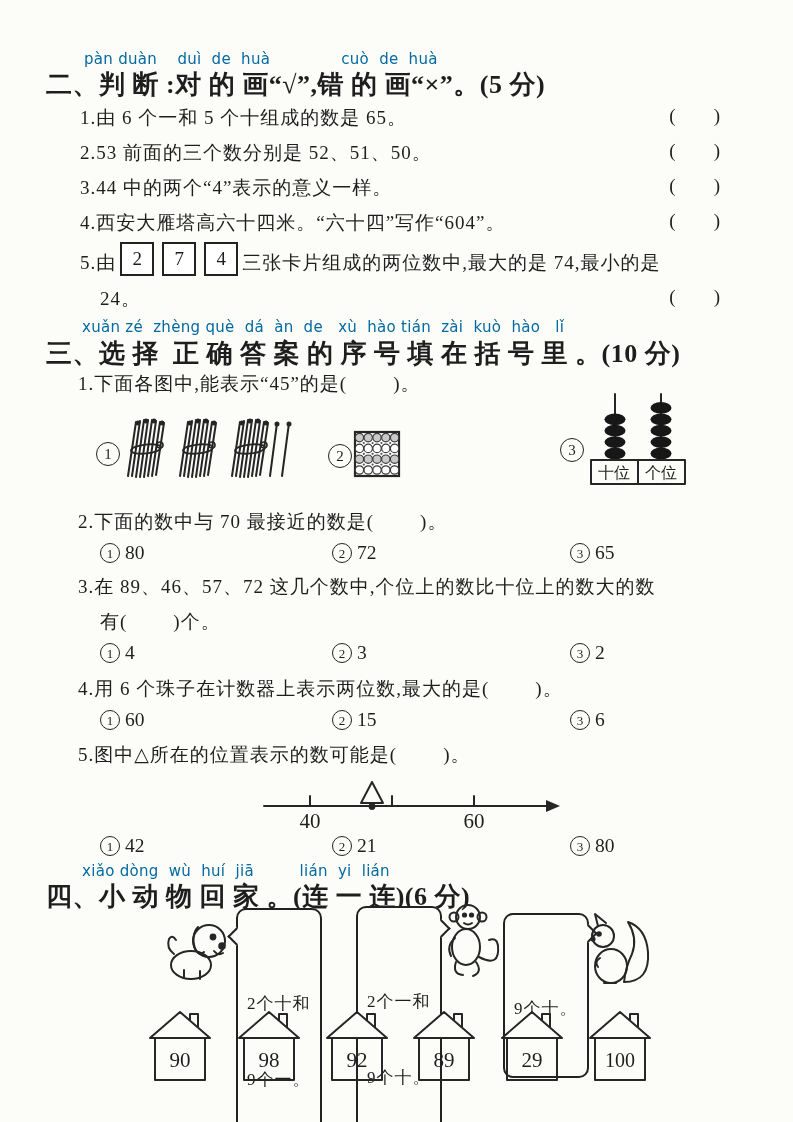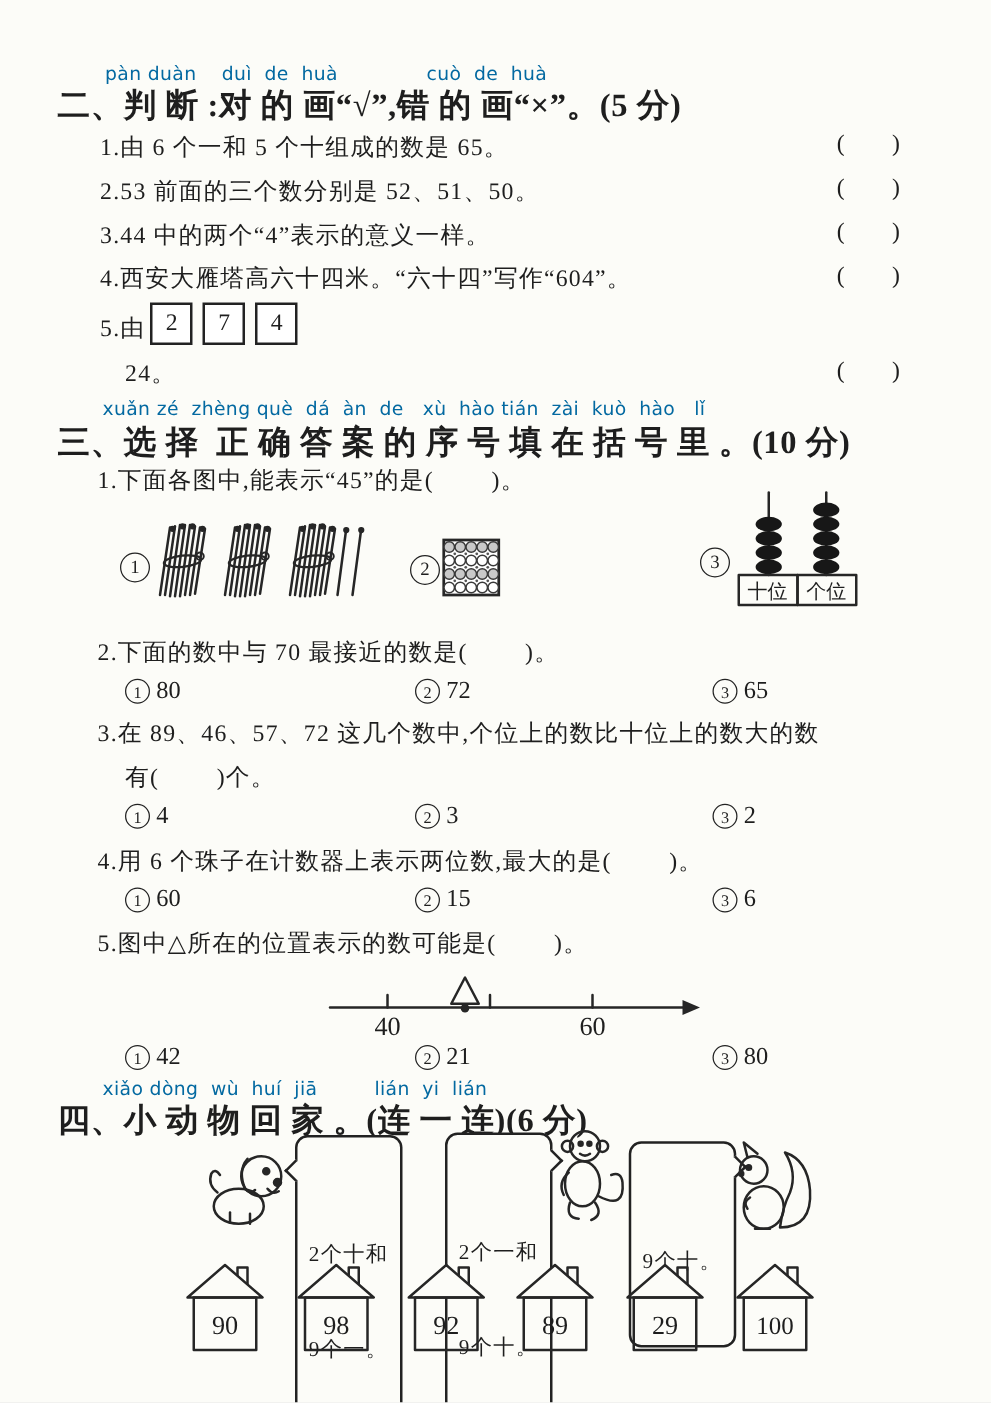--- a/index.html
+++ b/index.html
@@ -76,20 +76,21 @@
   <div class="row" style="top:210px">
     <span class="body-text">4.西安大雁塔高六十四米。“六十四”写作“604”。</span>
     <span class="bracket">(        )</span>
   </div>
 
   <div class="cardline" style="top:242px">
     <span class="body-text">5.由</span>
     <span class="card">2</span>
     <span class="card">7</span>
     <span class="card">4</span>
+    <span class="body-text">三张卡片组成的两位数中,最大的是 74,最小的是</span>
   </div>
   <div class="row" style="left:100px;width:620px;top:286px">
     <span class="body-text">24。</span>
     <span class="bracket">(        )</span>
   </div>
 
   <div class="pinyin" style="left:82px;top:318px">xuǎn zé  zhèng què  dá  àn  de   xù  hào tián  zài  kuò  hào   lǐ</div>
   <div class="sec-title" style="left:46px;top:336px">三、选 择  正 确 答 案 的 序 号 填 在 括 号 里 。(10 分)</div>
 
   <div class="body-text" style="position:absolute;left:78px;top:371px">1.下面各图中,能表示“45”的是(        )。</div>

